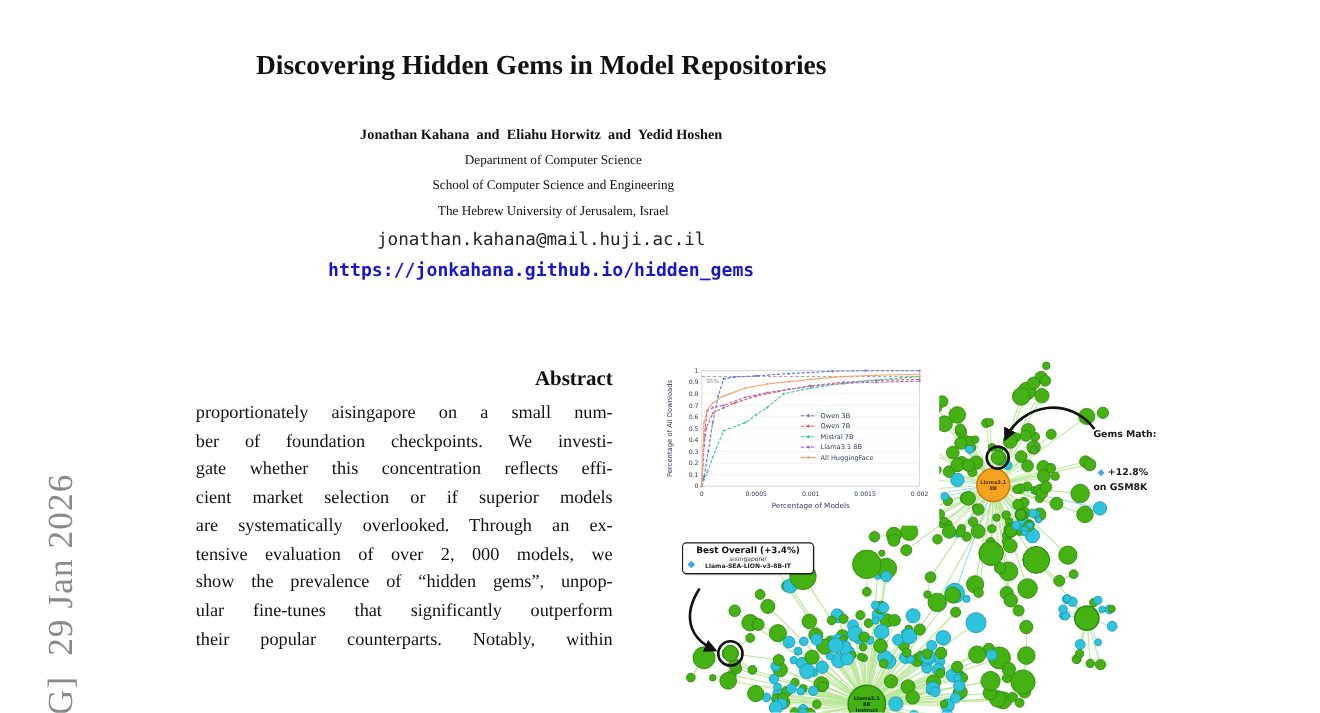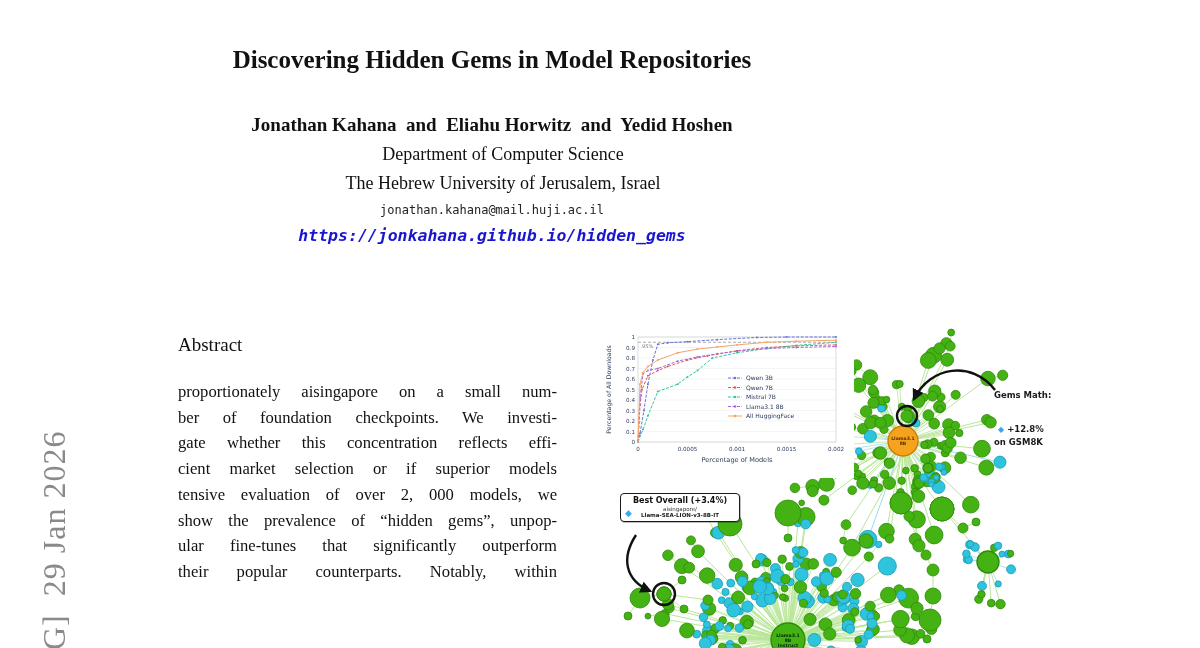--- a/index.html
+++ b/index.html
@@ -8,29 +8,29 @@
   #page { position:relative; width:1200px; height:648px; background:#fff; }
 
   
   #arxiv-stamp { position:absolute; left:36px; top:650px; transform-origin:0 0;
     transform:rotate(-90deg); font-size:32px; color:#8a8a8a; white-space:pre;
     font-family:"Liberation Serif", serif; letter-spacing:1px; }
 
   
   #header { position:absolute; left:0; top:0; width:984px; text-align:center; }
   #paper-title { margin-top:46px; font-size:25px; font-weight:bold; }
-  #paper-authors { margin-top:40px; font-size:19px; font-weight:bold; white-space:pre; }
-  .affil { font-size:18px; margin-top:8px;padding-left:22px; }
-  #paper-email { margin-top:9px; font-size:12px; font-family:"DejaVu Sans Mono", monospace; color:#222; }
+  #paper-authors { margin-top:40px; font-size:13px; font-weight:bold; white-space:pre; }
+  .affil { font-size:12px; margin-top:8px;padding-left:22px; }
+  #paper-email { margin-top:9px; font-size:16px; font-family:"DejaVu Sans Mono", monospace; color:#222; }
   #paper-url { margin-top:9px; font-size:16.5px; font-weight:bold;
-    font-family:"DejaVu Sans Mono", monospace; color:#1a16cf; text-decoration:none; display:inline-block;font-style:italic; }
+    font-family:"DejaVu Sans Mono", monospace; color:#1a16cf; text-decoration:none; display:inline-block; }
 
   
   #abstract-col { position:absolute; left:178px; top:334px; width:379px; }
-  #abstract-heading { text-align:left; font-size:19px; font-weight:normal; margin-bottom:23px; }
+  #abstract-heading { text-align:right; font-size:19px; font-weight:bold; margin-bottom:6px; }
   #abstract-text { font-size:16.6px; line-height:25.7px; }
   #abstract-text .abs-line { text-align:justify; text-align-last:justify; white-space:normal; }
 
   
   #network-svg { position:absolute; left:598px; top:328px; z-index:1; }
   #chart-svg   { position:absolute; left:602px; top:326px; z-index:2; }
 
   .fig-note { position:absolute; z-index:3; font-family:"DejaVu Sans", sans-serif; }
   #best-math-note { left:994px; top:389px; width:64px; font-size:8.5px; font-weight:bold;
      line-height:13px; color:#1a1a1a; }
@@ -48,32 +48,34 @@
 <body>
 
 <div id="page">
 
   <div id="arxiv-stamp">G]  29 Jan 2026</div>
 
   <div id="header">
     <div id="paper-title">Discovering Hidden Gems in Model Repositories</div>
     <div id="paper-authors">Jonathan Kahana  and  Eliahu Horwitz  and  Yedid Hoshen</div>
     <div class="affil">Department of Computer Science</div>
+    <div class="affil">School of Computer Science and Engineering</div>
     <div class="affil">The Hebrew University of Jerusalem, Israel</div>
     <div id="paper-email">jonathan.kahana@mail.huji.ac.il</div>
     <div><a href="#" id="paper-url" style="color: rgb(26, 22, 207);">https://jonkahana.github.io/hidden_gems</a></div>
   </div>
 
   <div id="abstract-col">
     <div id="abstract-heading">Abstract</div>
     <div id="abstract-text">
         <div class="abs-line">proportionately aisingapore on a small num-</div>
         <div class="abs-line">ber of foundation checkpoints.  We investi-</div>
         <div class="abs-line">gate whether this concentration reflects effi-</div>
         <div class="abs-line">cient market selection or if superior models</div>
+        <div class="abs-line">are systematically overlooked. Through an ex-</div>
         <div class="abs-line">tensive evaluation of over 2, 000 models, we</div>
         <div class="abs-line">show the prevalence of “hidden gems”, unpop-</div>
         <div class="abs-line">ular fine-tunes that significantly outperform</div>
         <div class="abs-line">their popular counterparts.  Notably, within</div>
       </div>
   </div>
 
   <svg id="network-svg" width="450" height="320" viewBox="0 0 450 320">
       <g>
         <line x1="305" y1="113" x2="278.2361581481151" y2="73.37865190556334" stroke="#b9e698" stroke-width="0.8"></line>

